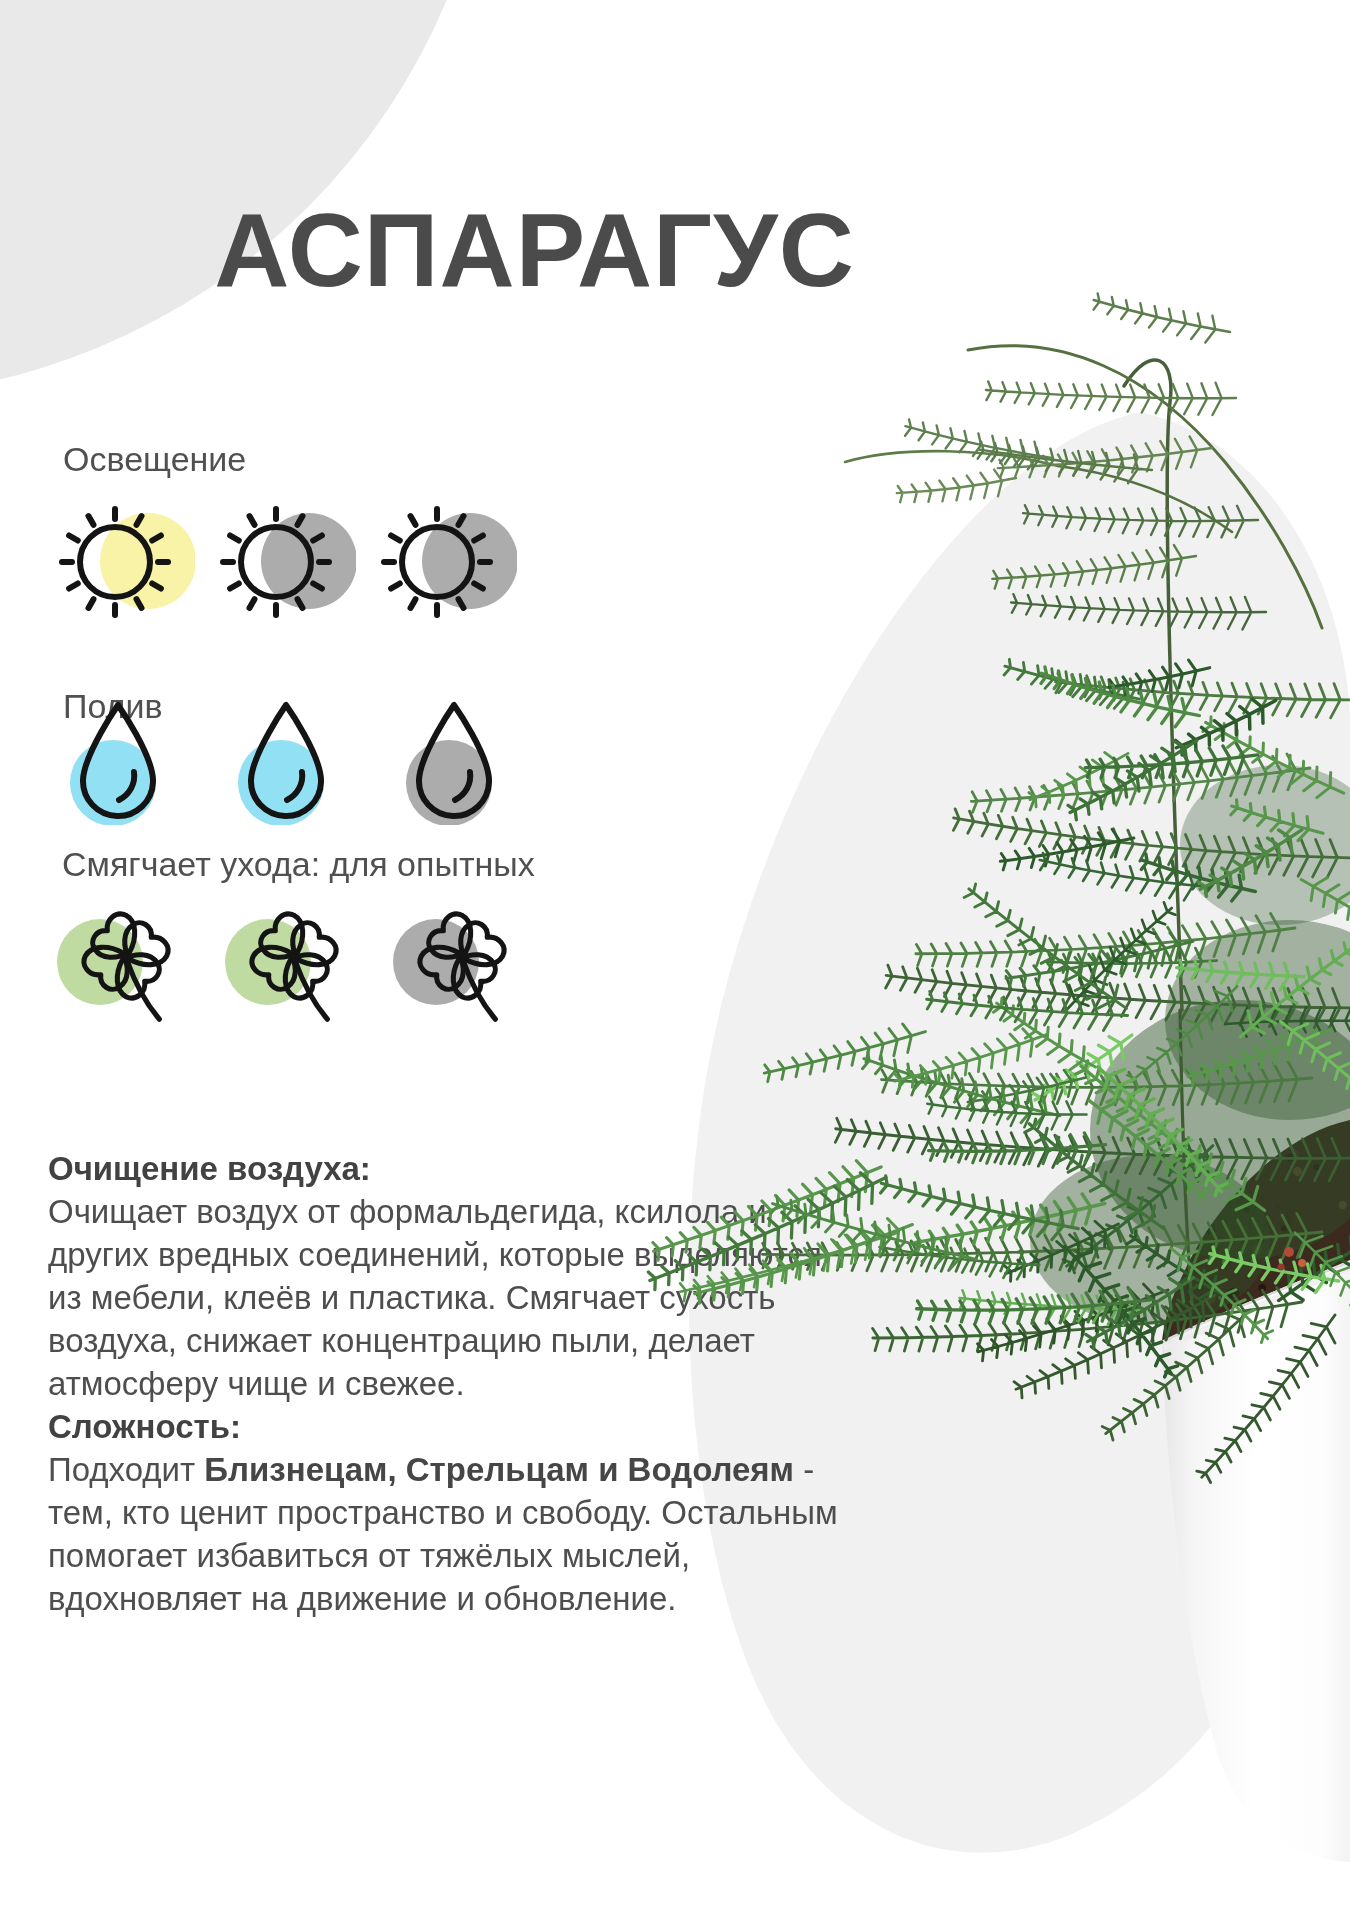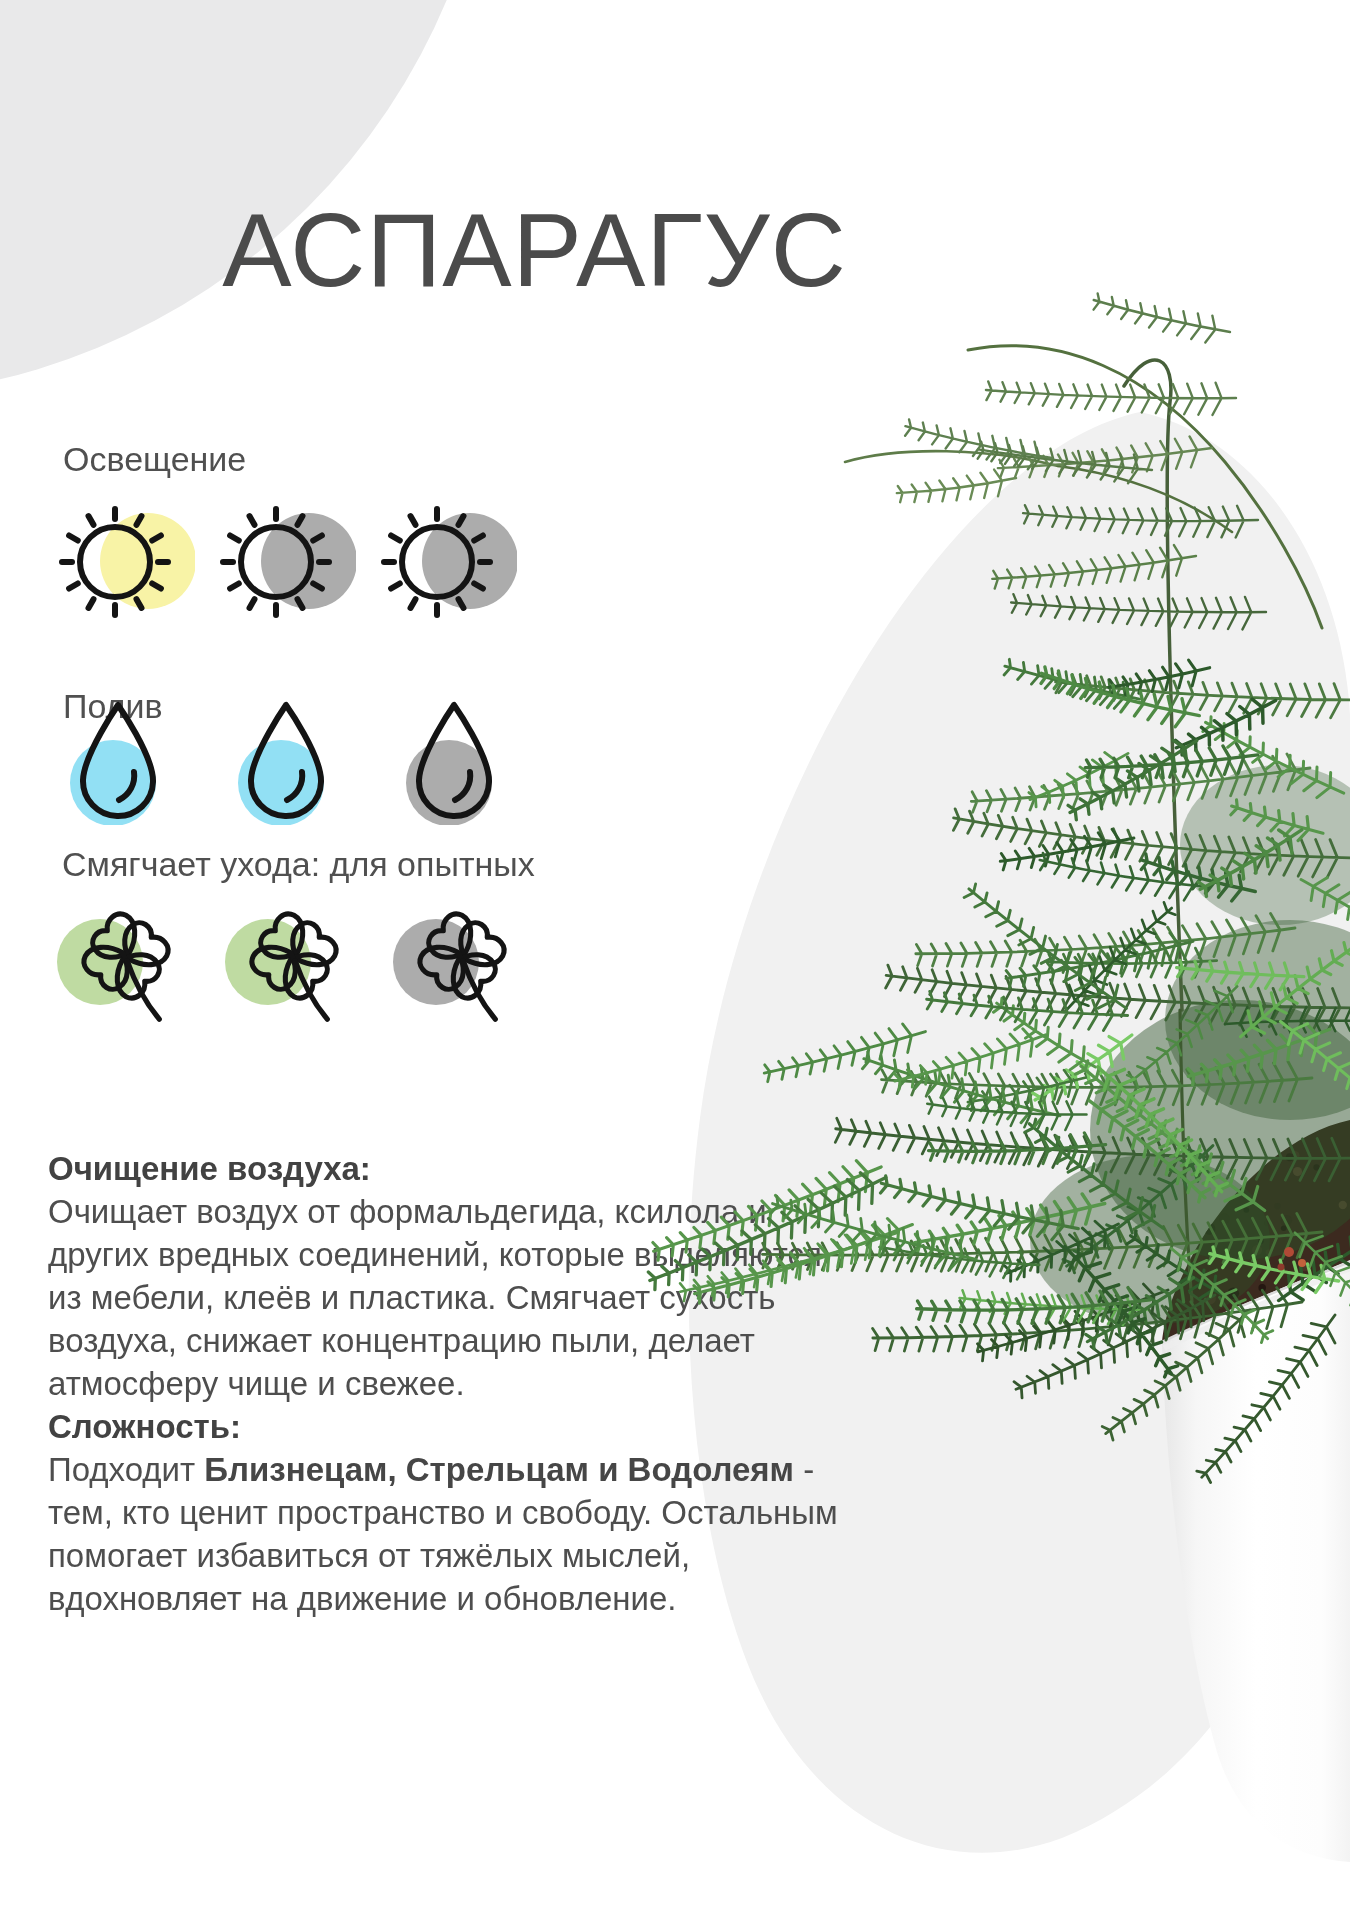--- a/index.html
+++ b/index.html
@@ -7,21 +7,21 @@
         font-family:"Liberation Sans","DejaVu Sans",sans-serif;}
   .abs{position:absolute;}
   
   #corner-blob{left:-797px;top:-897px;width:1294px;height:1294px;border-radius:50%;
                background:#E9E9EA;z-index:1;}
   
   #bg-svg{left:0;top:0;z-index:2;}
   #plant-svg{left:0;top:0;z-index:5;}
   
   #title{left:0;top:196px;width:1069px;text-align:center;font-size:104px;line-height:1.05;
-         font-weight:400;color:#4B4B4B;letter-spacing:1px;z-index:4;}
+         font-weight:700;color:#4B4B4B;letter-spacing:1px;z-index:4;}
   
   .sec-label{font-size:34px;color:#505050;line-height:1.1;z-index:4;}
   #label-light{left:63px;top:441px;}
   #label-water{left:63px;top:644px;margin-top:44px;}
   #label-diff{left:62px;top:846px;}
   
   .icon-row{display:flex;z-index:4;}
   #row-light{left:45px;top:502px;gap:11px;}
   #row-water{left:60px;top:700px;gap:68px;}
   #row-diff{left:47px;top:903px;gap:38px;}

